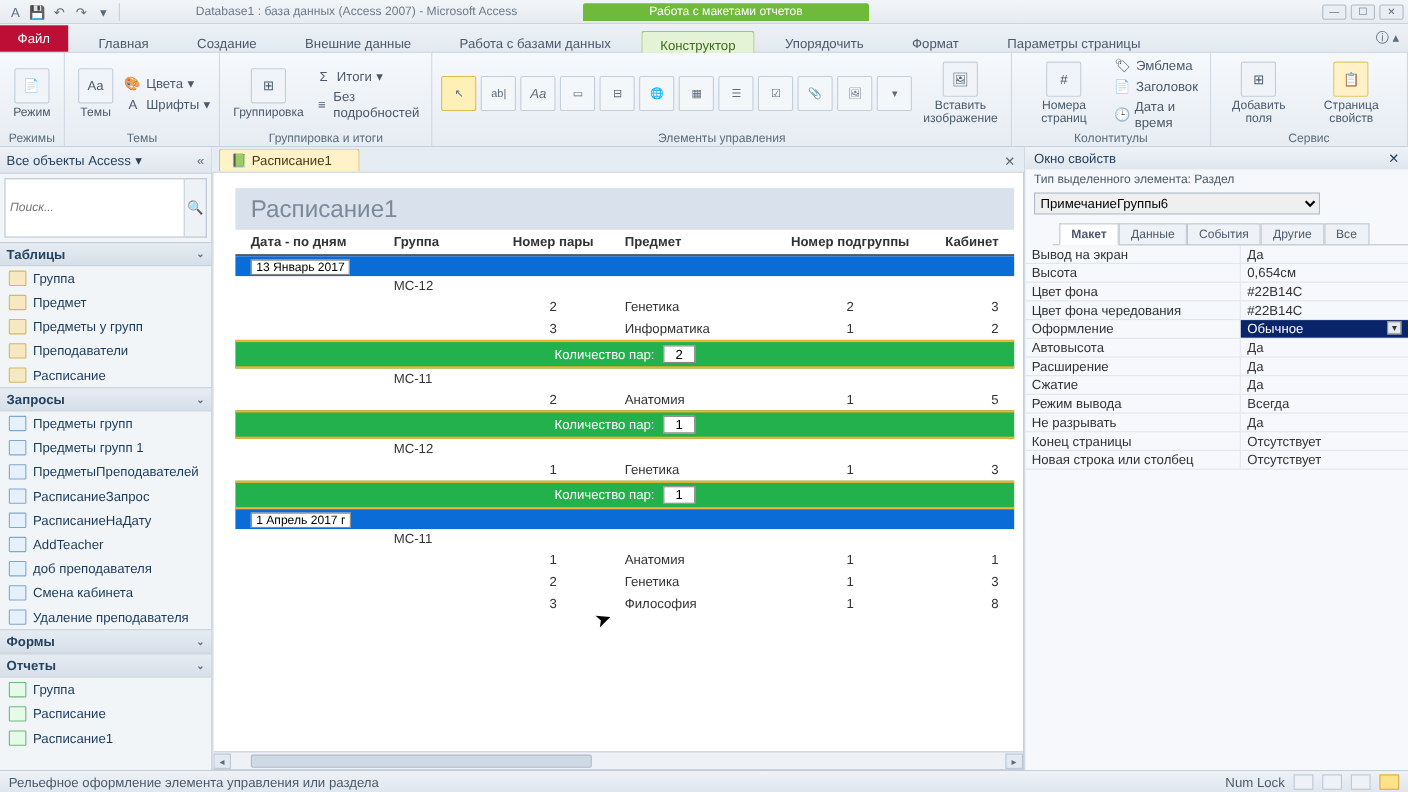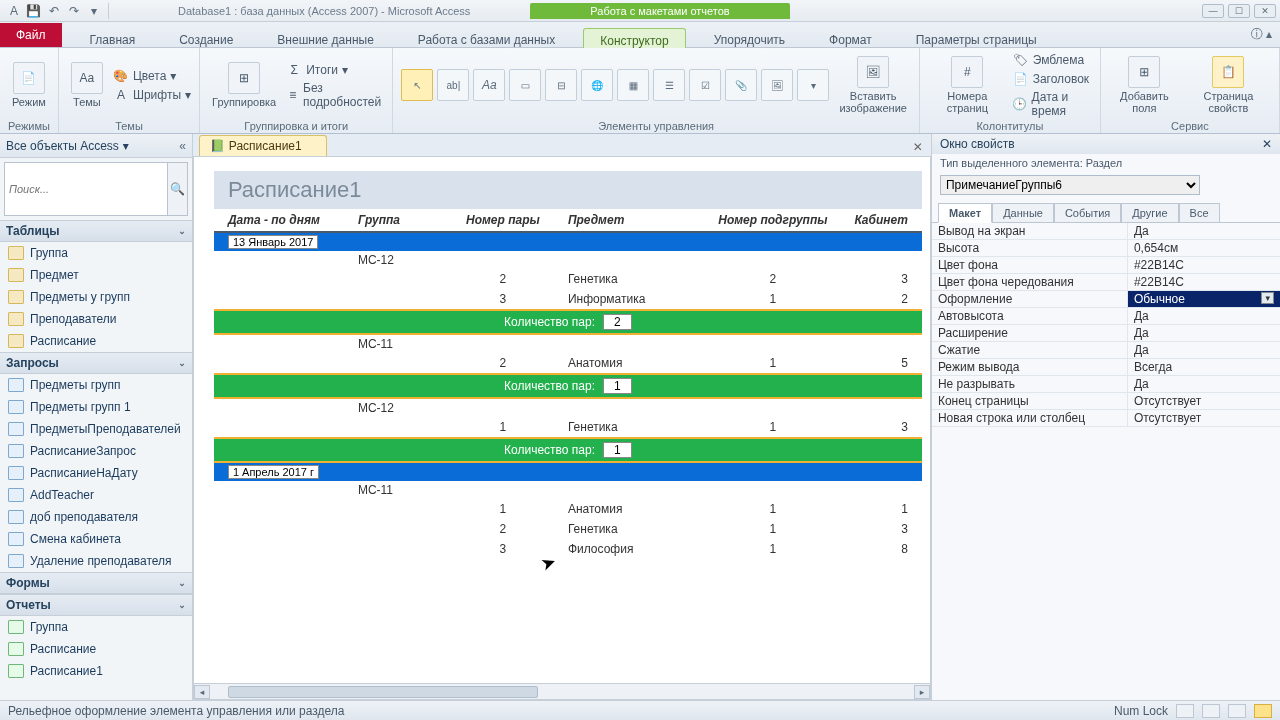--- a/index.html
+++ b/index.html
@@ -43,38 +43,38 @@
 .nav-item .ii.qry { background:#e6f0fa; border-color:#7fa8d0; }
 .nav-item .ii.rpt { background:#e6fae8; border-color:#6fb87a; }
 .center { flex:1; display:flex; flex-direction:column; background:#f2f5f8; position:relative; }
 .doc-tabs { height:22px; display:flex; align-items:end; padding-left:6px; background:#e6ecf3; }
 .doc-tab { background:#fef2c8; border:1px solid #d8c068; border-bottom:none; padding:3px 24px 3px 10px; border-radius:3px 3px 0 0; font-size:11px; color:#4a3a10; position:relative; display:flex; align-items:center; gap:4px; }
 .doc-close { margin-left:auto; width:18px; height:18px; display:flex; align-items:center; justify-content:center; color:#666; margin-right:4px; cursor:pointer; }
 .report-area { flex:1; background:#fff; border:1px solid #c6cfd8; margin:0 0 0 0; overflow:hidden; position:relative; }
 .report-inner { padding:14px 8px 8px 20px; }
 .rpt-title-band { background:#d9e2ec; padding:6px 14px; }
 .rpt-title { font-size:22px; color:#7b8a9a; }
-.colhdr { background:#fff; border-bottom:2px solid #4a5a6b; display:flex; padding:4px 14px; font-weight:bold; color:#333;font-style:italic; }
+.colhdr { background:#fff; border-bottom:2px solid #4a5a6b; display:flex; padding:4px 14px; font-weight:bold; color:#333; }
 .colhdr div, .drow div, .ghdr div, .gfoot div, .grp-name div { white-space:nowrap; }
 .w-date{width:130px;} .w-grp{width:80px;} .w-num{width:130px; text-align:center;} .w-subj{width:140px;} .w-sub{width:130px; text-align:center;} .w-cab{width:70px; text-align:right;}
 .ghdr { background:#0a6cd6; color:#fff; padding:2px 14px; display:flex; }
 .ghdr .db { background:#fff; color:#000; padding:0 4px; border:1px solid #888; font-size:11px; }
 .grp-name { padding:2px 14px; display:flex; color:#333; }
 .drow { padding:3px 14px; display:flex; color:#333; }
 .gfoot { background:#22b14c; color:#fff; padding:3px 14px; display:flex; justify-content:center; gap:8px; align-items:center; border-top:2px solid #f0b030; border-bottom:2px solid #f0b030; }
 .gfoot .val { background:#fff; color:#000; padding:0 10px; border:1px solid #888; }
 .hscroll { position:absolute; bottom:0; left:0; right:0; height:16px; background:#eef2f7; border-top:1px solid #c6cfd8; display:flex; align-items:center; }
 .hscroll .thumb { width:310px; height:12px; background:#cfd9e3; border:1px solid #aebccb; border-radius:2px; margin-left:18px; }
 .hscroll .arr { width:16px; height:14px; background:#e2e9f0; border:1px solid #bcc7d3; display:flex; align-items:center; justify-content:center; font-size:9px; color:#5a6b7b; }
 .props { width:362px; border-left:1px solid #c6cfd8; background:#f6f8fb; display:flex; flex-direction:column; }
 .props .ttl { background:linear-gradient(#eef2f7,#dfe6ee); padding:3px 8px; color:#25435f; font-weight:normal; display:flex; }
 .props .ttl .x { margin-left:auto; cursor:pointer; }
 .props .sub { padding:3px 8px; color:#4a5a6b; font-size:11px; }
 .props select { margin:3px 8px; width:260px; border:1px solid #aebccb; font-size:12px; padding:1px; }
-.props .ptabs { display:flex; padding:4px 6px 0; gap:0; border-bottom:1px solid #bcc7d3; }
+.props .ptabs { display:flex; padding:4px 6px 0; gap:0; border-bottom:1px solid #bcc7d3;margin-left:25px; }
 .props .ptab { padding:3px 10px; border:1px solid #bcc7d3; background:#eef2f7; font-size:11px; color:#4a5a6b; cursor:pointer; position:relative; top:1px; }
 .props .ptab.active { background:#fff; border-bottom-color:#fff; font-weight:bold; }
 .props .grid { flex:1; overflow:auto; }
 .props .prow { display:flex; border-bottom:1px solid #e0e6ed; font-size:11px; }
 .props .prow .k { width:196px; padding:1px 6px; color:#333; border-right:1px solid #e0e6ed; }
 .props .prow .v { flex:1; padding:1px 6px; color:#333; }
 .props .prow.sel .v { background:#0a246a; color:#fff; }
 .props .prow.sel .dd { float:right; background:#e2e9f0; color:#333; padding:0 3px; border:1px solid #888; font-size:9px; }
 .status { position:absolute; bottom:0; left:0; right:0; height:20px; background:linear-gradient(#eef2f7,#dfe6ee); border-top:1px solid #c6cfd8; display:flex; align-items:center; padding:0 8px; font-size:11px; color:#4a5a6b; }
 .status .right { margin-left:auto; display:flex; align-items:center; gap:8px; }

